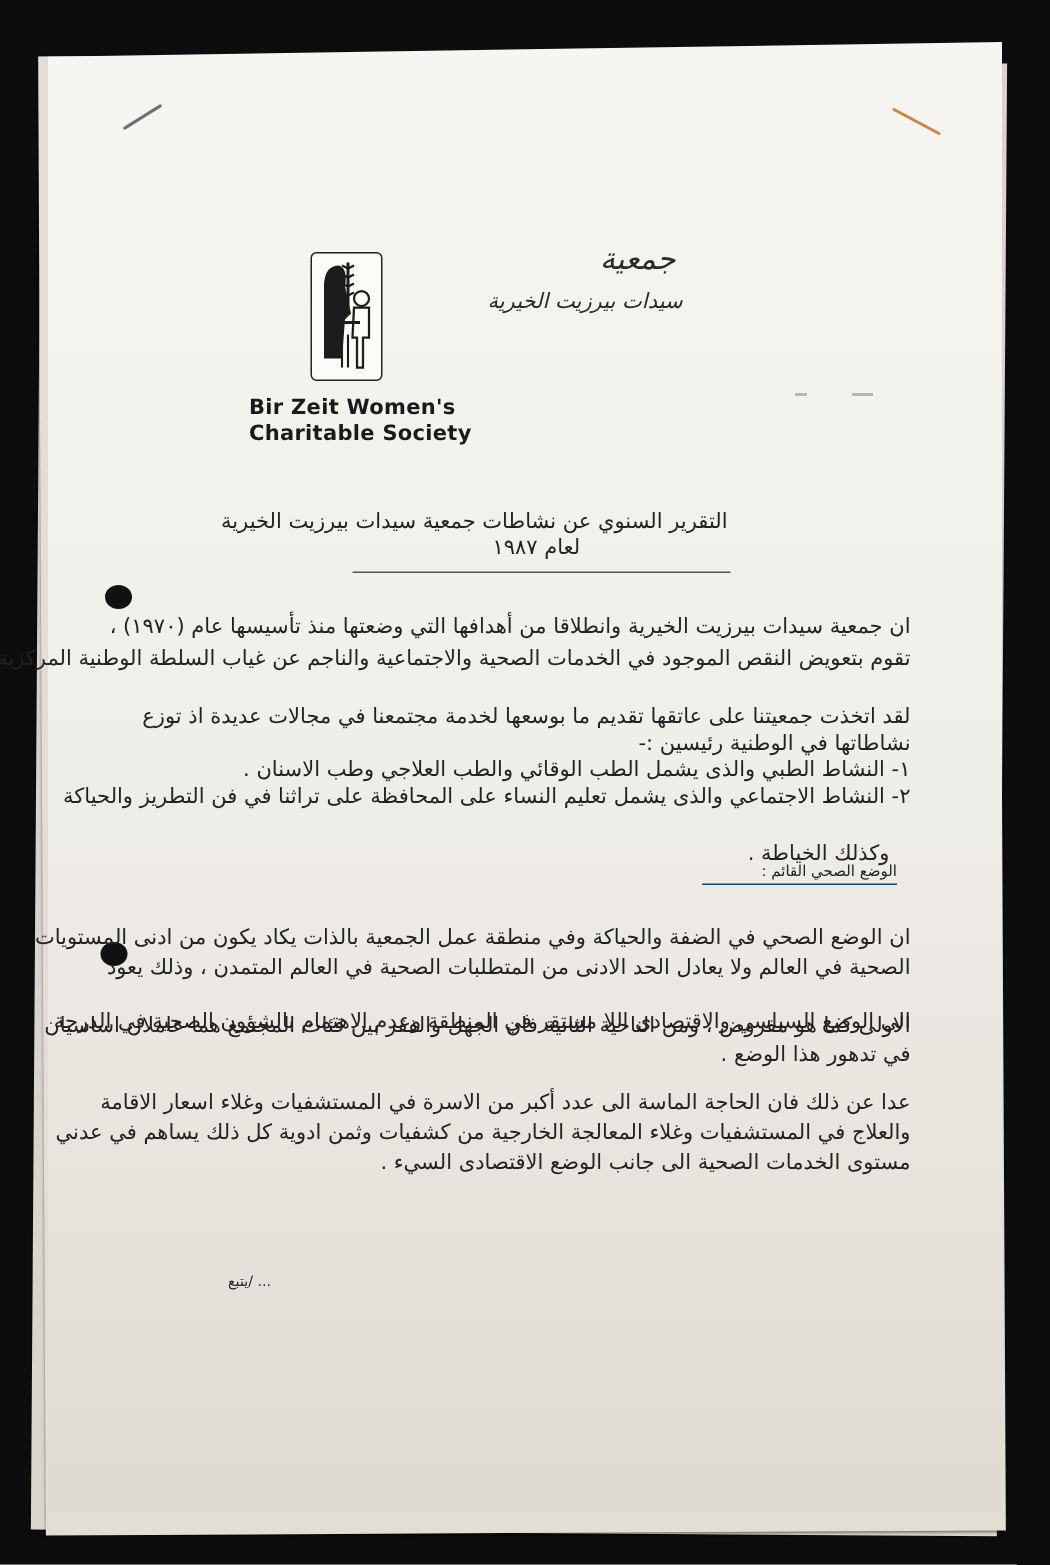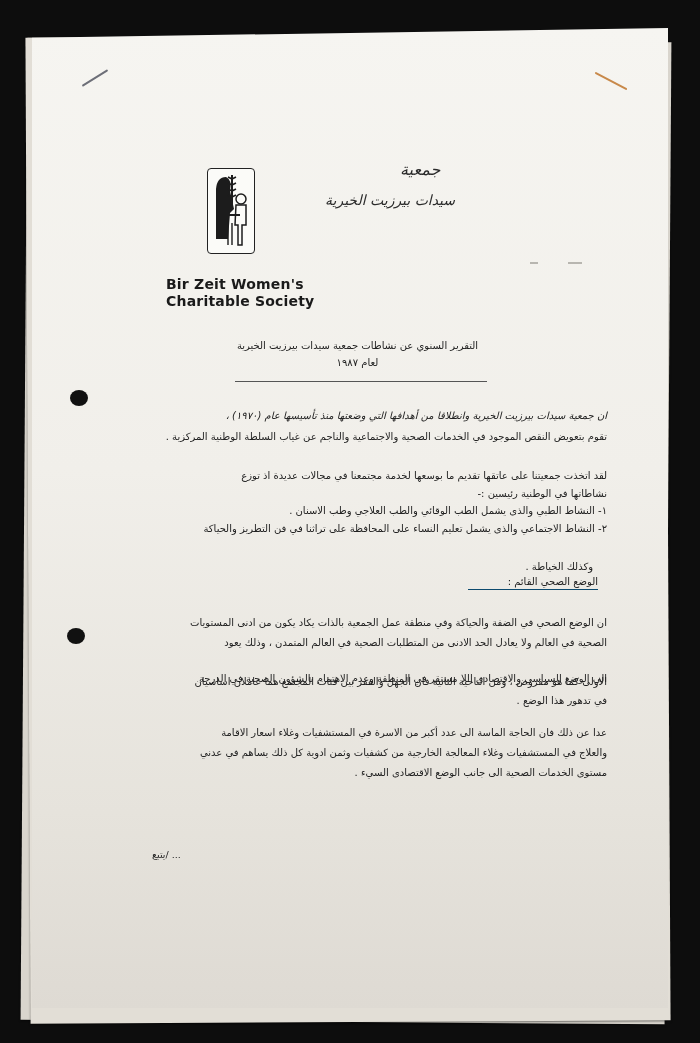--- a/index.html
+++ b/index.html
@@ -37,38 +37,38 @@
   .punch-hole.h1 { left: 70px; top: 390px; }
   .punch-hole.h2 { left: 67px; top: 628px; }
 
   .logo-box {
     position: absolute; left: 207px; top: 168px; width: 46px; height: 84px;
     border: 1.5px solid #222; border-radius: 4px; background: #fbfbf8;
   }
   .logo-box svg { width: 100%; height: 100%; display:block; }
 
   .org-en {
-    position: absolute; left: 166px; top: 276px;
+    position: absolute; left: 166px; top: 264px;
     font-family: "DejaVu Sans", sans-serif; font-size: 14px; line-height: 17px;
     color: #1a1a1a; font-weight: bold; letter-spacing: 0.2px;
   }
   .org-ar-line1 {
-    position: absolute; left: 400px; top: 160px; font-size: 16px; color: #2a2a2a;
+    position: absolute; left: 400px; top: 160px; font-size: 20px; color: #2a2a2a;
     font-family: "DejaVu Serif", serif; direction: rtl; font-style: italic;
   }
   .org-ar-line2 {
     position: absolute; left: 325px; top: 192px; font-size: 14px; color: #2a2a2a;
     font-family: "DejaVu Serif", serif; direction: rtl; font-style: italic;
   }
   .faint-mark { position: absolute; height: 1.5px; background: #b8b6b0; }
 
   .ar {
     position: absolute; direction: rtl; text-align: right;
     font-family: "DejaVu Sans", sans-serif; color: #222;
-    font-size: 10px; white-space: nowrap;
+    font-size: 14px; white-space: nowrap;
   }
   .title-line1 { left: 230px; top: 340px; width: 255px; text-align:center; }
   .title-line2 { left: 230px; top: 357px; width: 255px; text-align:center; }
   .rule { position: absolute; left: 235px; top: 381px; width: 252px; height: 1px; background: #555; }
 
   .section-heading {
     position: absolute; left: 468px; top: 576px; width: 130px; text-align:right;
     direction: rtl; font-size: 10px; color: #222; border-bottom: 1px solid #0c4a6e; padding-bottom: 2px;
   }
   .footer-mark { position: absolute; left: 152px; top: 849px; font-size: 9.5px; color:#222; direction: rtl; }
@@ -106,21 +106,21 @@
 <div class="org-ar-line1">جمعية</div>
 <div class="org-ar-line2">سيدات بيرزيت الخيرية</div>
 
 <div class="faint-mark" style="left:530px;top:262px;width:8px;"></div>
 <div class="faint-mark" style="left:568px;top:262px;width:14px;"></div>
 
 <div class="ar title-line1">التقرير السنوي عن نشاطات جمعية سيدات بيرزيت الخيرية</div>
 <div class="ar title-line2">لعام ١٩٨٧</div>
 <div class="rule"></div>
 
-<div class="ar" style="right:93px;top:410px;font-style:italic;">ان جمعية سيدات بيرزيت الخيرية وانطلاقا من أهدافها التي وضعتها منذ تأسيسها عام (١٩٧٠) ،</div>
+<div class="ar" style="right:93px;top:410px;">ان جمعية سيدات بيرزيت الخيرية وانطلاقا من أهدافها التي وضعتها منذ تأسيسها عام (١٩٧٠) ،</div>
 <div class="ar" style="right:93px;top:431px;">تقوم بتعويض النقص الموجود في الخدمات الصحية والاجتماعية والناجم عن غياب السلطة الوطنية المركزية .</div>
 
 <div class="ar" style="right:93px;top:470px;">لقد اتخذت جمعيتنا على عاتقها تقديم ما بوسعها لخدمة مجتمعنا في مجالات عديدة اذ توزع</div>
 <div class="ar" style="right:93px;top:488px;">نشاطاتها في الوطنية رئيسين :-</div>
 <div class="ar" style="right:93px;top:505px;">١- النشاط الطبي والذى يشمل الطب الوقائي والطب العلاجي وطب الاسنان .</div>
 <div class="ar" style="right:93px;top:523px;">٢- النشاط الاجتماعي والذى يشمل تعليم النساء على المحافظة على تراثنا في فن التطريز والحياكة</div>
 <div class="ar" style="right:107px;top:561px;">وكذلك الخياطة .</div>
 
 <div class="section-heading">الوضع الصحي القائم :</div>
 

